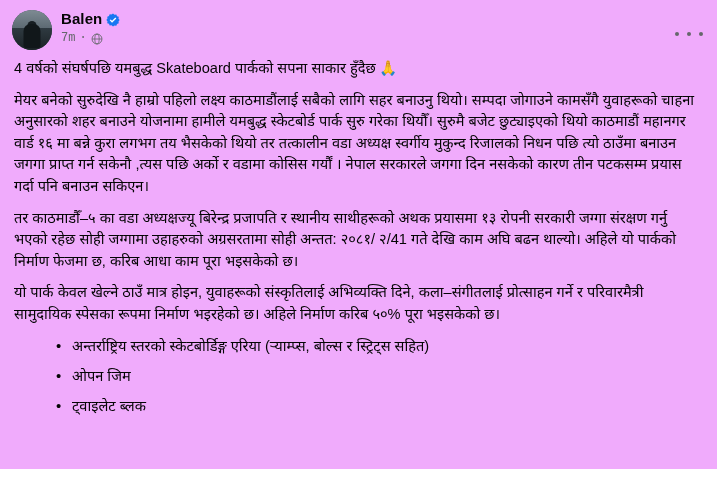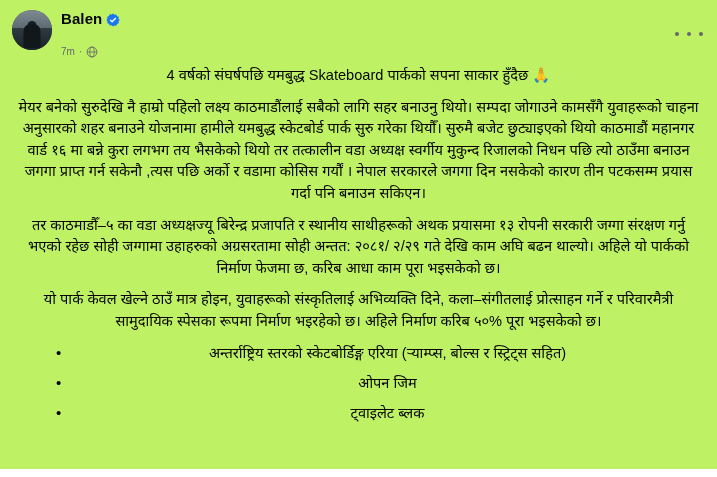--- a/index.html
+++ b/index.html
@@ -11,24 +11,23 @@
     height: 477px;
     background: #ffffff;
     font-family: "Liberation Sans", sans-serif;
     overflow: hidden;
   }
 
   .post {
     position: relative;
     width: 717px;
     height: 477px;
-    background: #bef264;
+    background: #f0abfc;
     box-sizing: border-box;
     padding: 0;
-    text-align: center;
   }
 
   
   .post-header {
     display: flex;
     align-items: flex-start;
     padding: 10px 12px 4px 12px;
     position: relative;
   }
 
@@ -96,26 +95,27 @@
 
   .verified {
     width: 14px;
     height: 14px;
     display: inline-block;
     position: relative;
     top: 1px;
   }
 
   .meta-row {
-    margin-top: 19px;
+    margin-top: 5px;
     display: flex;
     align-items: center;
     gap: 4px;
     color: #65676b;
-    font-size: 10px;
+    font-size: 12px;
+    font-family: Liberation Mono, monospace;
   }
 
   .globe-icon {
     width: 12px;
     height: 12px;
     display: inline-block;
     position: relative;
     top: 1px;
   }
 
@@ -231,21 +231,21 @@
         <span></span>
     </div>
   </div>
 
   <div class="post-body">
 
     <p class="lead-line">4 वर्षको संघर्षपछि यमबुद्ध Skateboard पार्कको सपना साकार हुँदैछ 🙏</p>
 
     <p>मेयर बनेको सुरुदेखि नै हाम्रो पहिलो लक्ष्य काठमाडौंलाई सबैको लागि सहर बनाउनु थियो। सम्पदा जोगाउने कामसँगै युवाहरूको चाहना अनुसारको शहर बनाउने योजनामा हामीले यमबुद्ध स्केटबोर्ड पार्क सुरु गरेका थियौँ। सुरुमै बजेट छुट्याइएको थियो काठमाडौं महानगर वार्ड १६ मा बन्ने कुरा लगभग तय भैसकेको थियो तर तत्कालीन वडा अध्यक्ष स्वर्गीय मुकुन्द रिजालको निधन पछि त्यो ठाउँमा बनाउन जगगा प्राप्त गर्न सकेनौ ,त्यस पछि अर्को र वडामा कोसिस गर्यौं । नेपाल सरकारले जगगा दिन नसकेको कारण तीन पटकसम्म प्रयास गर्दा पनि बनाउन सकिएन।</p>
 
-    <p>तर काठमाडौँ–५ का वडा अध्यक्षज्यू बिरेन्द्र प्रजापति  र स्थानीय साथीहरूको अथक प्रयासमा १३ रोपनी सरकारी जग्गा संरक्षण गर्नु भएको रहेछ सोही जग्गामा उहाहरुको अग्रसरतामा सोही अन्तत: २०८१/ २/२९ गते देखि काम अघि बढन थाल्यो। अहिले यो पार्कको निर्माण फेजमा छ, करिब आधा काम पूरा भइसकेको छ।</p>
+    <p>तर काठमाडौँ–५ का वडा अध्यक्षज्यू बिरेन्द्र प्रजापति  र स्थानीय साथीहरूको अथक प्रयासमा १३ रोपनी सरकारी जग्गा संरक्षण गर्नु भएको रहेछ सोही जग्गामा उहाहरुको अग्रसरतामा सोही अन्तत: २०८१/ २/41 गते देखि काम अघि बढन थाल्यो। अहिले यो पार्कको निर्माण फेजमा छ, करिब आधा काम पूरा भइसकेको छ।</p>
 
     <p>यो पार्क केवल खेल्ने ठाउँ मात्र होइन, युवाहरूको संस्कृतिलाई अभिव्यक्ति दिने, कला–संगीतलाई प्रोत्साहन गर्ने र परिवारमैत्री सामुदायिक स्पेसका रूपमा निर्माण भइरहेको छ। अहिले निर्माण करिब ५०% पूरा भइसकेको छ।</p>
 
 
     <ul class="features">
       <li>अन्तर्राष्ट्रिय स्तरको स्केटबोर्डिङ्ग एरिया (र्‍याम्प्स, बोल्स र स्ट्रिट्स सहित)</li>
       <li>ओपन जिम</li>
       <li>ट्वाइलेट ब्लक</li>
 
     </ul>

